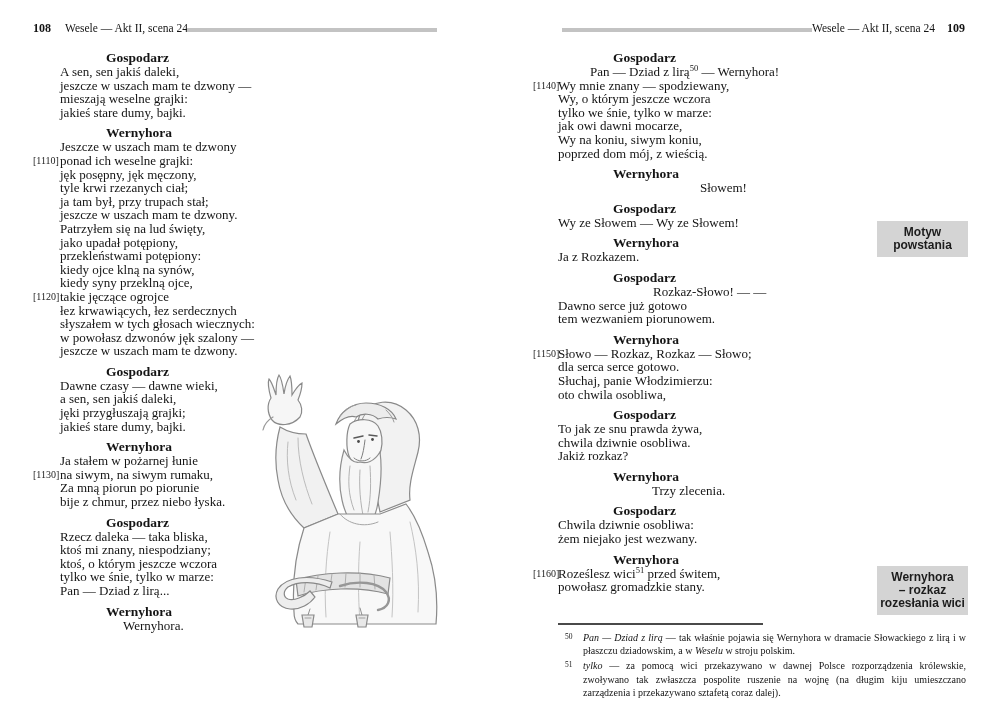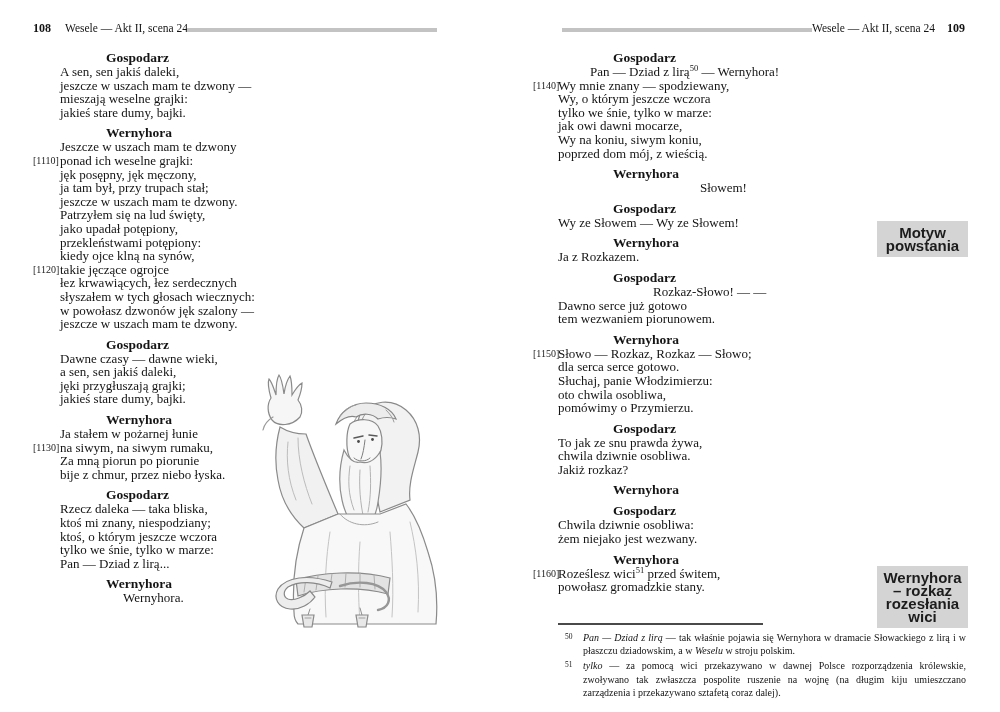--- a/index.html
+++ b/index.html
@@ -24,21 +24,21 @@
   .speaker{font-weight:bold;font-size:13.5px;line-height:15px;margin-top:6px;}
   #left-speeches .speaker{padding-left:46px;}
   #right-speeches .speaker{padding-left:55px;}
   .verse-line{position:relative;font-size:13px;line-height:13.6px;white-space:nowrap;}
   .line-num{position:absolute;font-size:10px;top:0px;color:#222;}
   #left-speeches .line-num{left:-27px;}
   #right-speeches .line-num{left:-25px;}
   sup.fn-ref{font-size:8.5px;line-height:0;}
   
   .margin-note{position:absolute;left:877px;width:89px;background:var(--note-bg,#d4d4d4);
-               font-family:"Liberation Sans",sans-serif;font-weight:bold;font-size:15px;
+               font-family:"Liberation Sans",sans-serif;font-weight:bold;font-size:12px;
                line-height:13px;text-align:center;color:#1c1c1c;padding:5px 1px;}
   #note-0{top:221px;}
   #note-1{top:566px;}
   
   #footnote-area{position:absolute;left:558px;top:623px;width:408px;}
   #footnote-divider{width:205px;height:2px;background:#4a4a4a;margin-bottom:6px;}
   .footnote{position:relative;padding-left:25px;font-size:10px;line-height:13.2px;
             text-align:justify;margin-bottom:2px;}
   .fn-marker{position:absolute;left:7px;top:2px;font-size:7.5px;line-height:1;}
   .footnote i{font-style:italic;}
@@ -66,26 +66,28 @@
         <div class="verse-line">A sen, sen jakiś daleki,</div>
         <div class="verse-line">jeszcze w uszach mam te dzwony —</div>
         <div class="verse-line">mieszają weselne grajki:</div>
         <div class="verse-line">jakieś stare dumy, bajki.</div>
       </div>
       <div class="speech">
         <div class="speaker">Wernyhora</div>
         <div class="verse-line">Jeszcze w uszach mam te dzwony</div>
         <div class="verse-line"><span class="line-num">[1110]</span>ponad ich weselne grajki:</div>
         <div class="verse-line">jęk posępny, jęk męczony,</div>
+        <div class="verse-line">tyle krwi rzezanych ciał;</div>
         <div class="verse-line">ja tam był, przy trupach stał;</div>
         <div class="verse-line">jeszcze w uszach mam te dzwony.</div>
         <div class="verse-line">Patrzyłem się na lud święty,</div>
         <div class="verse-line">jako upadał potępiony,</div>
         <div class="verse-line">przekleństwami potępiony:</div>
         <div class="verse-line">kiedy ojce klną na synów,</div>
+        <div class="verse-line">kiedy syny przeklną ojce,</div>
         <div class="verse-line"><span class="line-num">[1120]</span>takie jęczące ogrojce</div>
         <div class="verse-line">łez krwawiących, łez serdecznych</div>
         <div class="verse-line">słyszałem w tych głosach wiecznych:</div>
         <div class="verse-line">w powołasz dzwonów jęk szalony —</div>
         <div class="verse-line">jeszcze w uszach mam te dzwony.</div>
       </div>
       <div class="speech">
         <div class="speaker">Gospodarz</div>
         <div class="verse-line">Dawne czasy — dawne wieki,</div>
         <div class="verse-line">a sen, sen jakiś daleki,</div>
@@ -140,30 +142,30 @@
         <div class="verse-line" style="padding-left: 95px;">Rozkaz-Słowo! — —</div>
         <div class="verse-line">Dawno serce już gotowo</div>
         <div class="verse-line">tem wezwaniem piorunowem.</div>
       </div>
       <div class="speech">
         <div class="speaker">Wernyhora</div>
         <div class="verse-line"><span class="line-num">[1150]</span>Słowo — Rozkaz, Rozkaz — Słowo;</div>
         <div class="verse-line">dla serca serce gotowo.</div>
         <div class="verse-line">Słuchaj, panie Włodzimierzu:</div>
         <div class="verse-line">oto chwila osobliwa,</div>
-        <div class="verse-line">pomówimy o Przymierzu.</div>
       </div>
       <div class="speech">
         <div class="speaker">Gospodarz</div>
         <div class="verse-line">To jak ze snu prawda żywa,</div>
         <div class="verse-line">chwila dziwnie osobliwa.</div>
         <div class="verse-line">Jakiż rozkaz?</div>
       </div>
       <div class="speech">
         <div class="speaker">Wernyhora</div>
+        <div class="verse-line" style="padding-left: 94px;">Trzy zlecenia.</div>
       </div>
       <div class="speech">
         <div class="speaker">Gospodarz</div>
         <div class="verse-line">Chwila dziwnie osobliwa:</div>
         <div class="verse-line">żem niejako jest wezwany.</div>
       </div>
       <div class="speech">
         <div class="speaker">Wernyhora</div>
         <div class="verse-line"><span class="line-num">[1160]</span>Roześlesz wici<sup class="fn-ref">51</sup> przed świtem,</div>
         <div class="verse-line">powołasz gromadzkie stany.</div>

